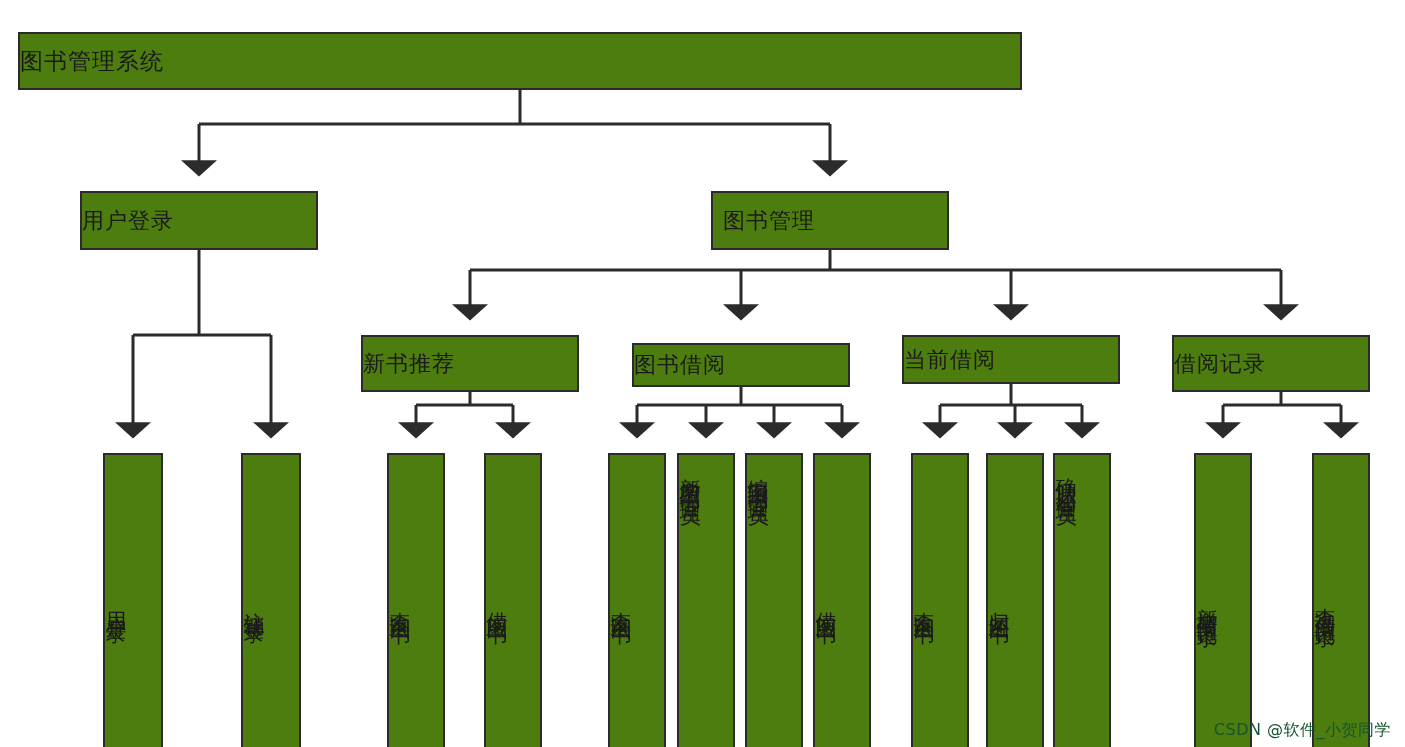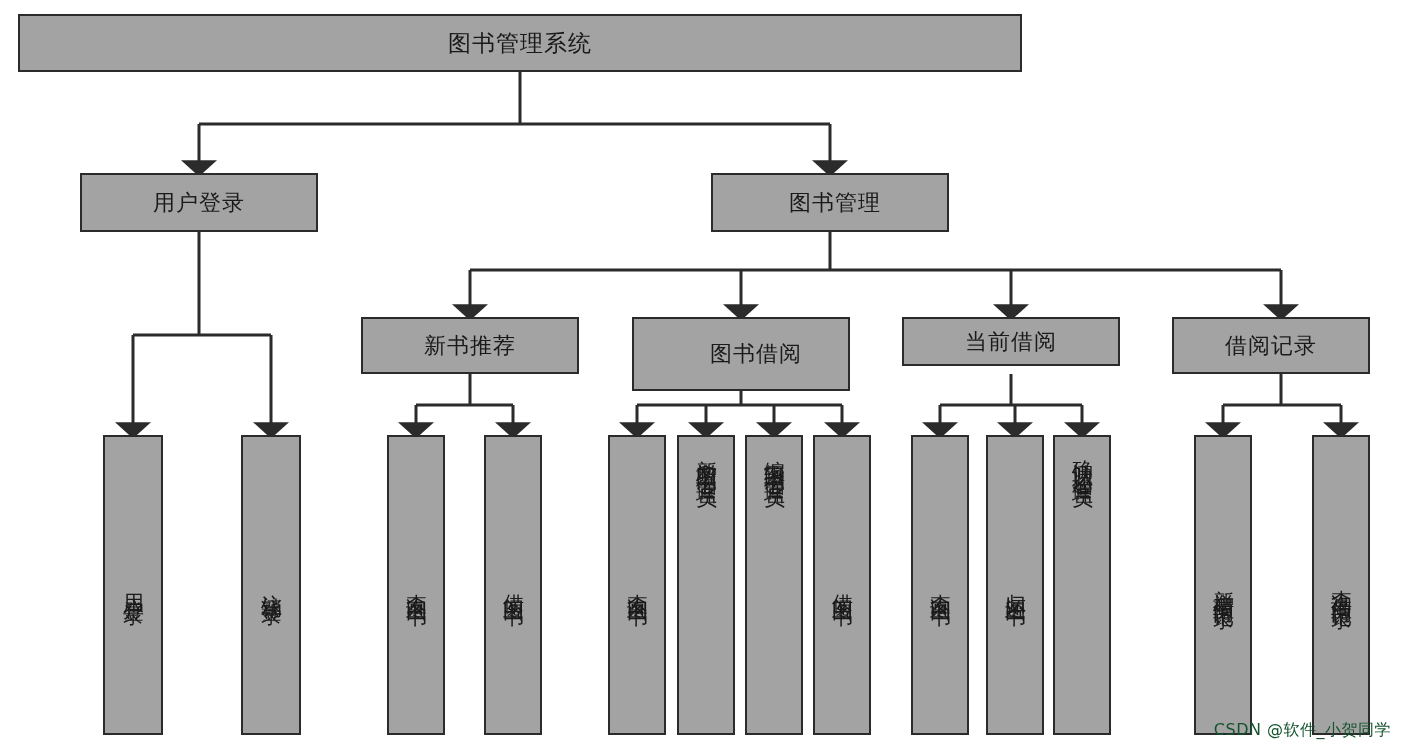--- a/index.html
+++ b/index.html
@@ -21,26 +21,27 @@
   #diagram-svg {
     position: absolute;
     left: 0;
     top: 0;
     width: 1405px;
     height: 747px;
   }
   .node {
     position: absolute;
     box-sizing: border-box;
-    background: #a3a3a3;
+    background: #4d7c0f;
     border: 2px solid #2b2b2b;
     display: flex;
     align-items: center;
-    justify-content: center;
+    justify-content: flex-start;
     color: #1a1a1a;
+    margin-top: 18px;
   }
   .node-label {
     font-size: 22px;
     line-height: 1.15;
     letter-spacing: 1px;
     white-space: nowrap;
     color: #1a1a1a;
   }
   .node.leaf {
     align-items: flex-start;
@@ -133,21 +134,21 @@
   <div class="node" id="node-l2-0" style="left: 80px; top: 173px; width: 238px; height: 59px;">
     <span class="node-label">用户登录</span>
   </div>
   <div class="node" id="node-l2-1" style="left: 711px; top: 173px; width: 238px; height: 59px; padding-left: 10px;">
     <span class="node-label">图书管理</span>
   </div>
 
   <div class="node" id="node-l3-0" style="left: 361px; top: 317px; width: 218px; height: 57px;">
     <span class="node-label">新书推荐</span>
   </div>
-  <div class="node" id="node-l3-1" style="left: 632px; top: 317px; width: 218px; height: 74px; padding-left: 30px;">
+  <div class="node" id="node-l3-1" style="left: 632px; top: 325px; width: 218px; height: 44px;">
     <span class="node-label">图书借阅</span>
   </div>
   <div class="node" id="node-l3-2" style="left: 902px; top: 317px; width: 218px; height: 49px;">
     <span class="node-label">当前借阅</span>
   </div>
   <div class="node" id="node-l3-3" style="left: 1172px; top: 317px; width: 198px; height: 57px;">
     <span class="node-label">借阅记录</span>
   </div>
 
   <div class="node leaf center-v" id="node-leaf-0" style="left: 103px; top: 435px; width: 60px; height: 300px;">

